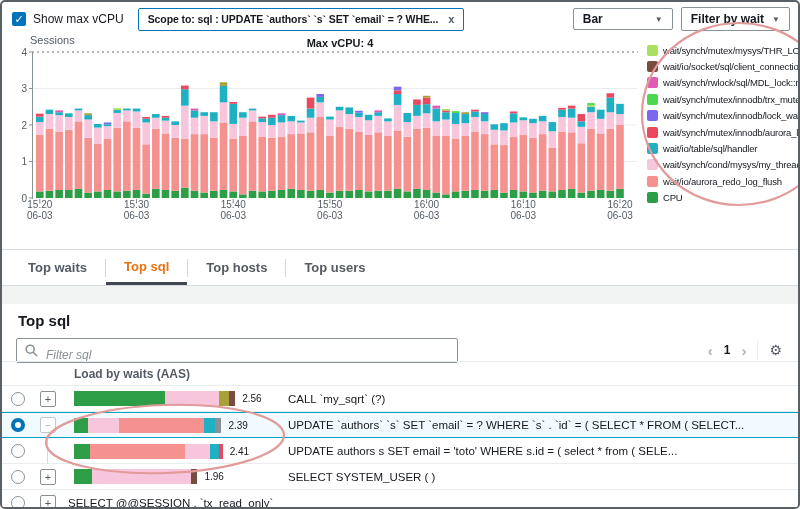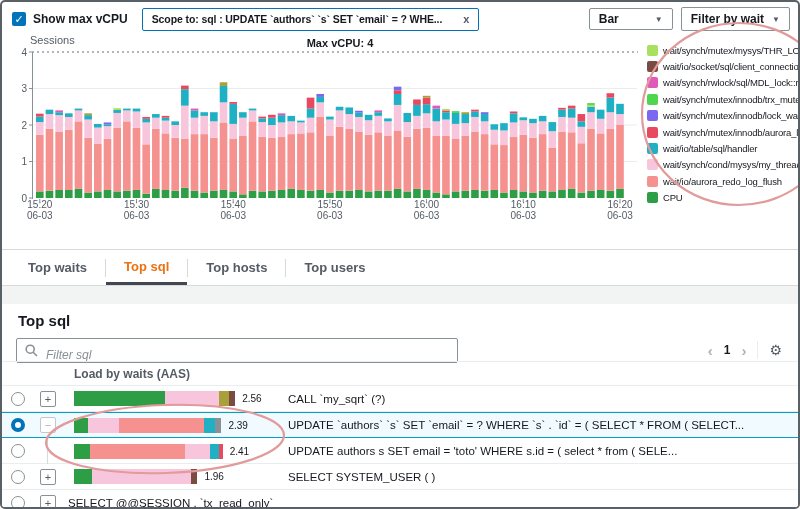--- a/index.html
+++ b/index.html
@@ -2,27 +2,27 @@
 <html><head>
 <meta charset="utf-8">
 <style>
   html,body{margin:0;padding:0;}
   body{width:800px;height:509px;position:relative;font-family:"Liberation Sans",sans-serif;background:#fff;}
   .frame{position:absolute;inset:0;border:2px solid #596066;border-radius:5px;overflow:hidden;background:#fff;box-sizing:border-box;}
 
   
   .topbar{position:absolute;top:5px;left:10px;right:8px;height:24px;display:flex;align-items:center;}
   .cb{width:14px;height:14px;background:#0073bb;border-radius:2px;color:#fff;font-size:11px;line-height:14px;text-align:center;flex:none;}
-  .cb-label{font-size:12px;font-weight:bold;color:#16191f;margin-left:7px;}
-  .chip{margin-left:14px;border:1px solid #0073bb;border-radius:2px;height:21px;display:flex;align-items:center;padding:0 9px;font-size:10.5px;font-weight:bold;color:#16191f;gap:21px;letter-spacing:-0.1px;white-space:nowrap;}
+  .cb-label{font-size:12px;font-weight:normal;color:#16191f;margin-left:7px;}
+  .chip{margin-left:14px;border:1px solid #0073bb;border-radius:2px;height:21px;display:flex;align-items:center;padding:0 9px;font-size:10.5px;font-weight:bold;color:#16191f;gap:10px;letter-spacing:-0.1px;white-space:nowrap;}
   .chip .x{color:#545b64;font-weight:bold;font-size:11px;}
   .spacer{flex:1;}
   .dd{border:1px solid #879196;border-radius:2px;height:22px;display:flex;align-items:center;justify-content:space-between;padding:0 9px;font-size:12px;font-weight:bold;color:#16191f;gap:8px;margin-left:8px;background:#fff;white-space:nowrap;}
   .dd .caret{font-size:8px;color:#545b64;}
-  .dd-bar{width:84px;box-sizing:border-box;margin-left:20px;}
+  .dd-bar{width:100px;box-sizing:border-box;margin-left:20px;}
 
   
   .chart-svg{position:absolute;top:30px;left:0;}
   .legend{position:absolute;left:645px;top:40px;}
   .legend-item{display:flex;align-items:center;height:16.4px;}
   .legend-chip{width:11px;height:11px;border-radius:2px;margin-right:5px;flex:none;}
   .legend-label{font-size:9.5px;color:#16191f;white-space:nowrap;letter-spacing:-0.2px;}
 
   .chart-divider{position:absolute;top:247px;left:0;width:100%;height:1px;background:#d5dbdb;}
 

